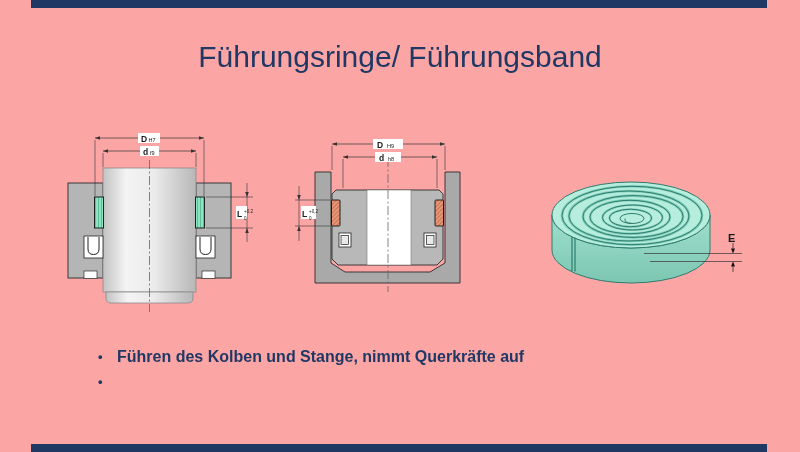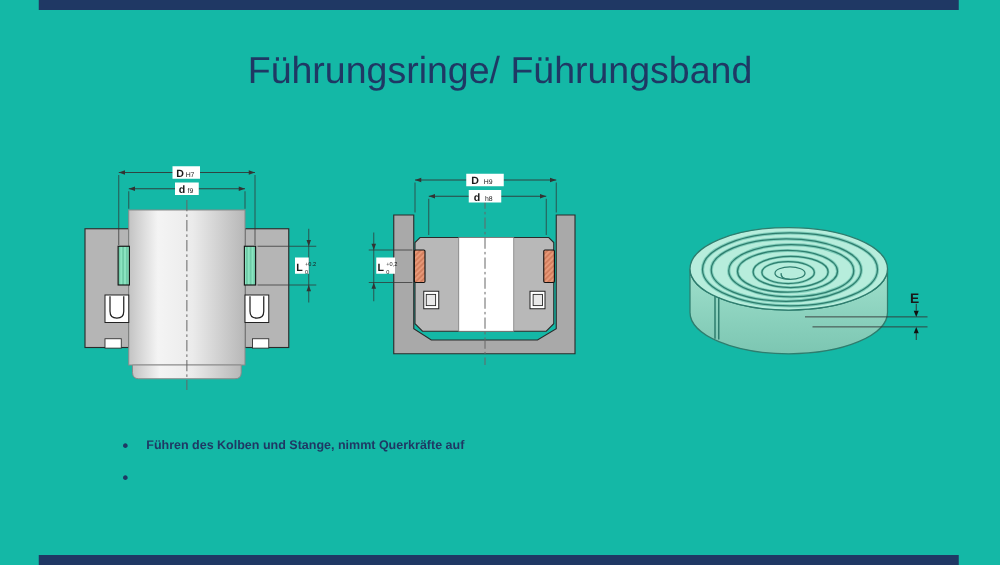--- a/index.html
+++ b/index.html
@@ -1,30 +1,30 @@
 <!DOCTYPE html>
 <html><head>
 <meta charset="utf-8">
 <style>
   html,body{margin:0;padding:0;background:#ffffff;}
-  .slide{position:relative;width:800px;height:452px;background:#14b8a6;overflow:hidden;
+  .slide{position:relative;width:800px;height:452px;background:#fca5a5;overflow:hidden;
          font-family:"Liberation Sans",sans-serif;}
   .accent-bar{position:absolute;left:31px;width:736px;height:8px;background:#1F3864;}
   .accent-bar.top{top:0;}
   .accent-bar.bottom{bottom:0;}
   .title{position:absolute;left:0;top:40px;width:800px;margin:0;text-align:center;
          font-size:30px;font-weight:400;color:#1F3864;letter-spacing:0px;}
   .diag{position:absolute;}
   .diag-rod{left:55px;top:126px;}
   .diag-piston{left:290px;top:130px;}
   .diag-band{left:540px;top:165px;}
   .bullets{position:absolute;left:98px;top:349px;}
   .bullet-row{display:flex;align-items:flex-start;margin-bottom:9px;}
   .dot{color:#1F3864;font-size:13px;line-height:16px;width:19px;font-weight:700;}
-  .btext{color:#1F3864;font-size:10px;line-height:16px;font-weight:700;white-space:nowrap;}
+  .btext{color:#1F3864;font-size:16px;line-height:16px;font-weight:700;white-space:nowrap;}
   svg text{font-family:"Liberation Sans",sans-serif;fill:#1a1a1a;}
 </style>
 </head>
 <body>
 
 <div class="slide">
 
   <div class="accent-bar top"></div>
 
   <h1 class="title">Führungsringe/ Führungsband</h1>

